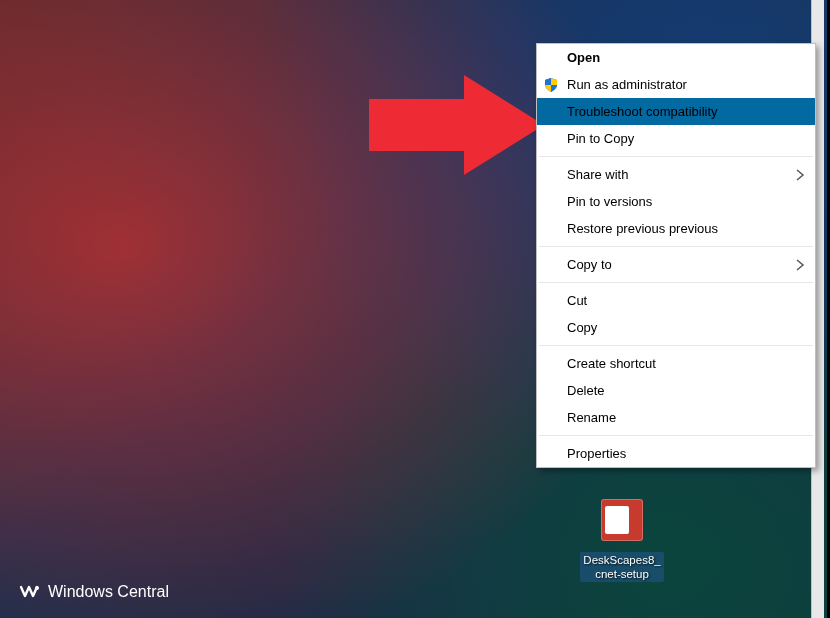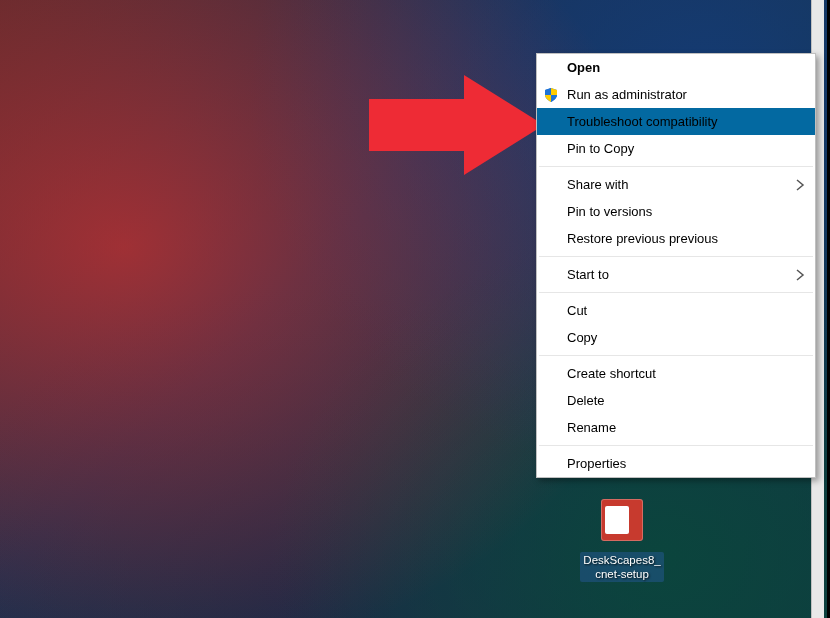--- a/index.html
+++ b/index.html
@@ -37,21 +37,21 @@
     }
     .desktop-icon .label {
       color: #fff; font-size: 11.5px; line-height: 14px;
       text-shadow: 1px 1px 2px rgba(0,0,0,0.85);
       background: rgba(40,90,160,0.45); padding: 1px 3px; border-radius: 2px;
     }
     .context-menu {
       position: absolute; left: 536px; top: 43px; width: 280px;
       background: #ffffff; border: 1px solid #c0c0c0;
       box-shadow: 3px 3px 6px rgba(0,0,0,0.35);
-      font-size: 13px; color: #000; margin-top: 10px;
+      font-size: 13px; color: #000;
     }
     .cm-item {
       height: 27px; display: flex; align-items: center;
       padding-left: 30px; padding-right: 10px; position: relative; cursor: default;
     }
     .cm-item.bold { font-weight: 600; }
     .cm-item.highlight { background: #0369a1; }
     .cm-sep { height: 1px; background: #e6e6e6; margin: 4px 2px; }
     .cm-icon { position: absolute; left: 6px; top: 50%; transform: translateY(-50%); width: 16px; height: 16px; }
     .cm-sub { position: absolute; right: 10px; top: 50%; transform: translateY(-50%); }
@@ -117,21 +117,21 @@
     <div class="cm-item">
       <span>Pin to versions</span>
     </div>
     <div class="cm-item">
       <span>Restore previous previous</span>
     </div>
 
     <div class="cm-sep"></div>
 
     <div class="cm-item">
-      <span>Start to</span>
+      <span>Copy to</span>
       <span class="cm-sub chevron">
         <svg width="10" height="12" viewBox="0 0 10 12">
             <path d="M2 1 L8 6 L2 11" fill="none" stroke="#555" stroke-width="1.5"></path>
           </svg>
       </span>
     </div>
 
     <div class="cm-sep"></div>
 
     <div class="cm-item">
@@ -153,14 +153,23 @@
       <span>Rename</span>
     </div>
 
     <div class="cm-sep"></div>
 
     <div class="cm-item">
       <span>Properties</span>
     </div>
   </div>
 
+  <div class="watermark">
+    <span class="wm-icon">
+      <svg width="22" height="16" viewBox="0 0 22 16">
+        <path d="M3 3 L7 12 L11 3 L15 12 L19 3" fill="none" stroke="#fff" stroke-width="2.4" stroke-linecap="round" stroke-linejoin="round"></path>
+        <circle cx="19" cy="4" r="2" fill="#fff"></circle>
+      </svg>
+    </span>
+    <span>Windows Central</span>
+  </div>
 
 </div>
 
 </body></html>

